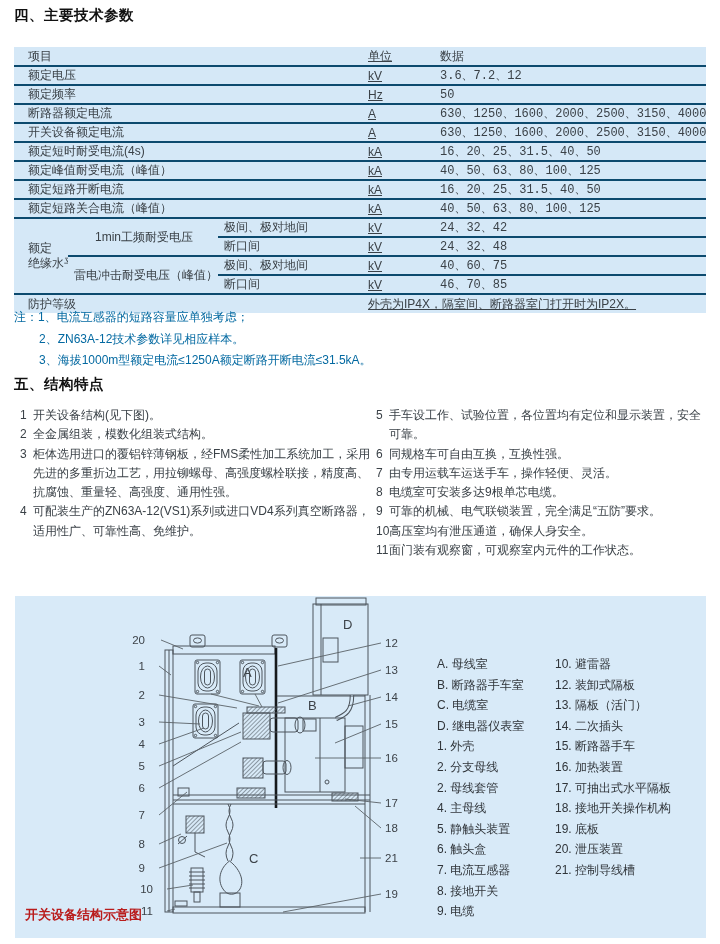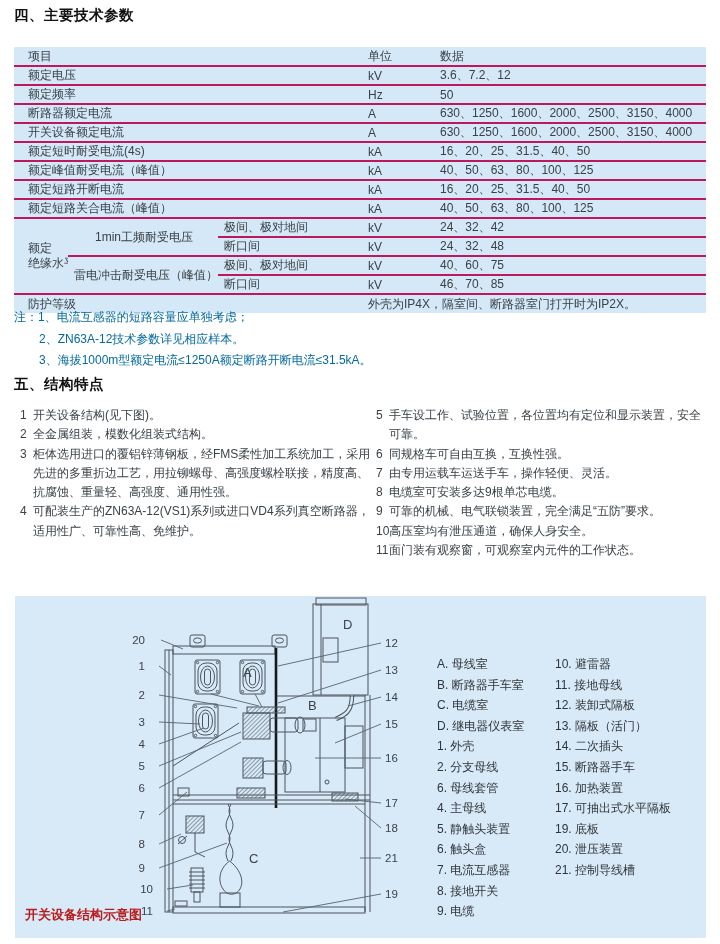--- a/index.html
+++ b/index.html
@@ -7,29 +7,29 @@
     font-family:"Liberation Sans","DejaVu Sans",sans-serif; color:#33373b; }
   .page { position:relative; width:692px; height:944px; }
 
   .sec-title { font-size:14.5px; font-weight:bold; color:#111; letter-spacing:0.5px; }
   #title1 { position:absolute; left:14px; top:6px; }
   #title2 { position:absolute; left:14px; top:375px; }
 
   
   .param-table { position:absolute; left:14px; top:30px; width:692px;
     border-collapse:collapse; table-layout:fixed; font-size:12px; color:#3a4147;margin-top:17px; }
-  .param-table td { background:#d5e8f7; border-top:2px solid #be185d; height:19px;
+  .param-table td { background:#d5e8f7; border-top:2px solid #0c4a6e; height:19px;
     padding:0 4px 0 0; vertical-align:middle; white-space:nowrap; overflow:hidden; }
   .param-table tr:first-child td { border-top:none; }
   .param-table td.c-item { padding-left:14px; }
   .param-table td.c-group { padding-left:14px; }
   .param-table td.c-type { padding-left:6px;text-align:center; }
   .param-table td.c-scope { padding-left:6px; }
-  .param-table td.c-unit { padding-left:4px; }
-  .param-table td.c-data { padding-left:4px; }
+  .param-table td.c-unit { padding-left:4px;text-decoration:underline; }
+  .param-table td.c-data { padding-left:4px;font-family:Liberation Mono, monospace; }
   .group-stack { line-height:15px; }
 
   
   .notes { position:absolute; left:14px; top:307px; font-size:12px; color:#0369a1; line-height:21.5px; }
   .notes .indent { padding-left:25px; }
 
   
   .features { position:absolute; left:20px; top:406px; width:686px; display:flex; }
   .feat-col { font-size:12px; color:#3a4147; line-height:19.3px; }
   .feat-col.left { width:352px; margin-right:4px; }
@@ -384,37 +384,37 @@
     </svg>
 
     <div class="legend">
       <ul class="col-a">
         <li>A. 母线室</li>
         <li>B. 断路器手车室</li>
         <li>C. 电缆室</li>
         <li>D. 继电器仪表室</li>
         <li>1. 外壳</li>
         <li>2. 分支母线</li>
-        <li>6. 母线套管</li>
+        <li>2. 母线套管</li>
         <li>4. 主母线</li>
         <li>5. 静触头装置</li>
         <li>6. 触头盒</li>
         <li>7. 电流互感器</li>
         <li>8. 接地开关</li>
         <li>9. 电缆</li>
       </ul>
       <ul class="col-b">
         <li>10. 避雷器</li>
-        <li>11. 接地母线</li>
         <li>12. 装卸式隔板</li>
         <li>13. 隔板（活门）</li>
         <li>14. 二次插头</li>
         <li>15. 断路器手车</li>
         <li>16. 加热装置</li>
         <li>17. 可抽出式水平隔板</li>
+        <li>18. 接地开关操作机构</li>
         <li>19. 底板</li>
         <li>20. 泄压装置</li>
         <li>21. 控制导线槽</li>
       </ul>
     </div>
 
     <div class="diagram-caption">开关设备结构示意图</div>
   </div>
 
 </div>

